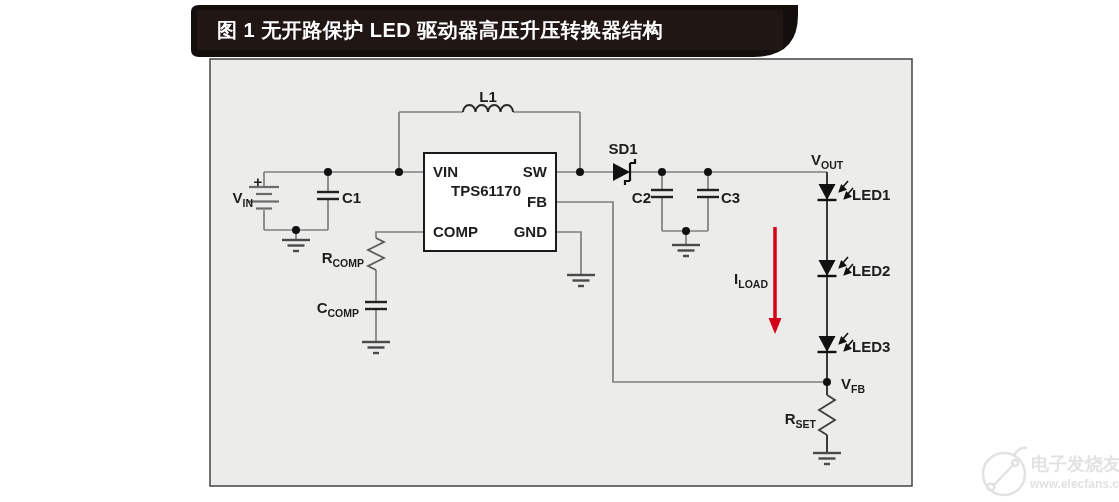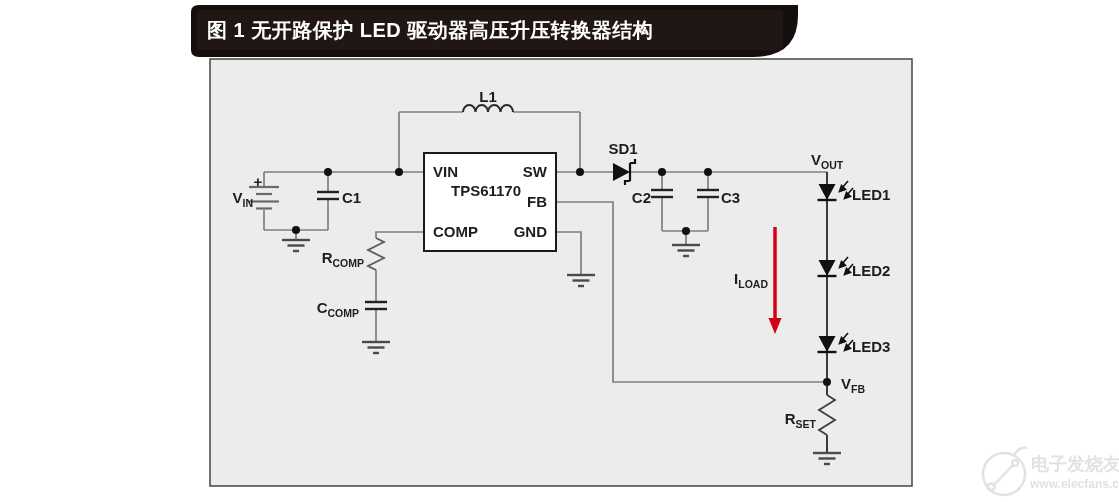--- a/index.html
+++ b/index.html
@@ -8,21 +8,21 @@
     width:1119px;height:502px;
     background:#ffffff;
     overflow:hidden;
     font-family:"Liberation Sans", sans-serif;
   }
   .schematic-svg{position:absolute;left:0;top:0;}
   .titlebar-text{
     position:absolute;
     left:191px;top:5px;width:580px;height:36px;
     line-height:50px;
-    padding-left:16px;
+    padding-left:26px;
     color:#ffffff;
     font-size:20px;
     font-weight:bold;
     white-space:nowrap;
     letter-spacing:0.5px;
   }
   text{font-family:"Liberation Sans", sans-serif;}
   .lbl{font-size:15px;font-weight:bold;fill:#1d1d1d;}
   .sub{font-size:10.5px;font-weight:bold;fill:#1d1d1d;}
   .pin{font-size:15px;font-weight:bold;fill:#1d1d1d;}

